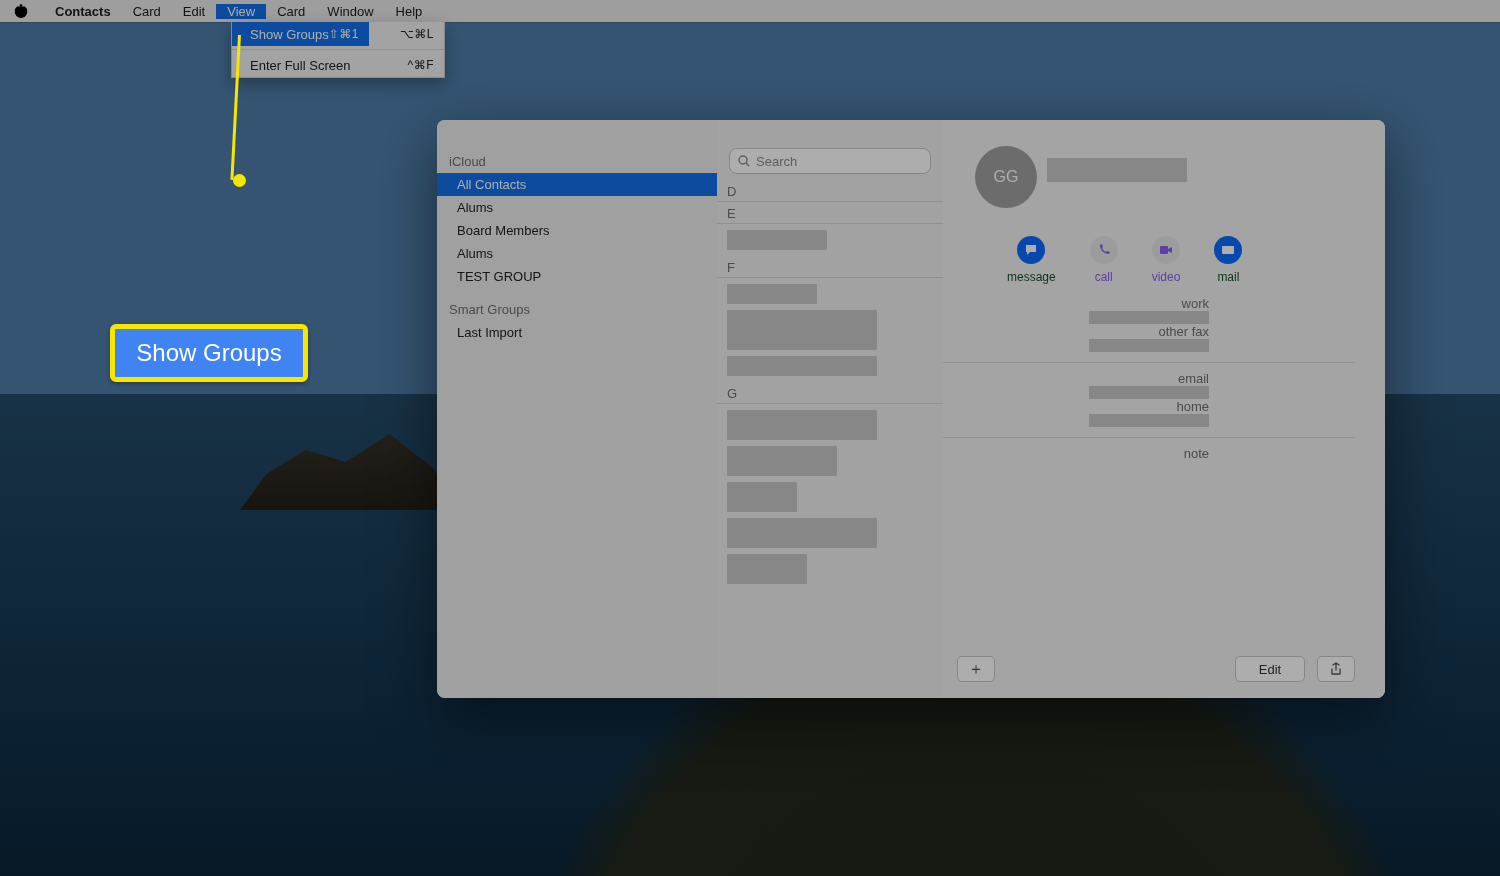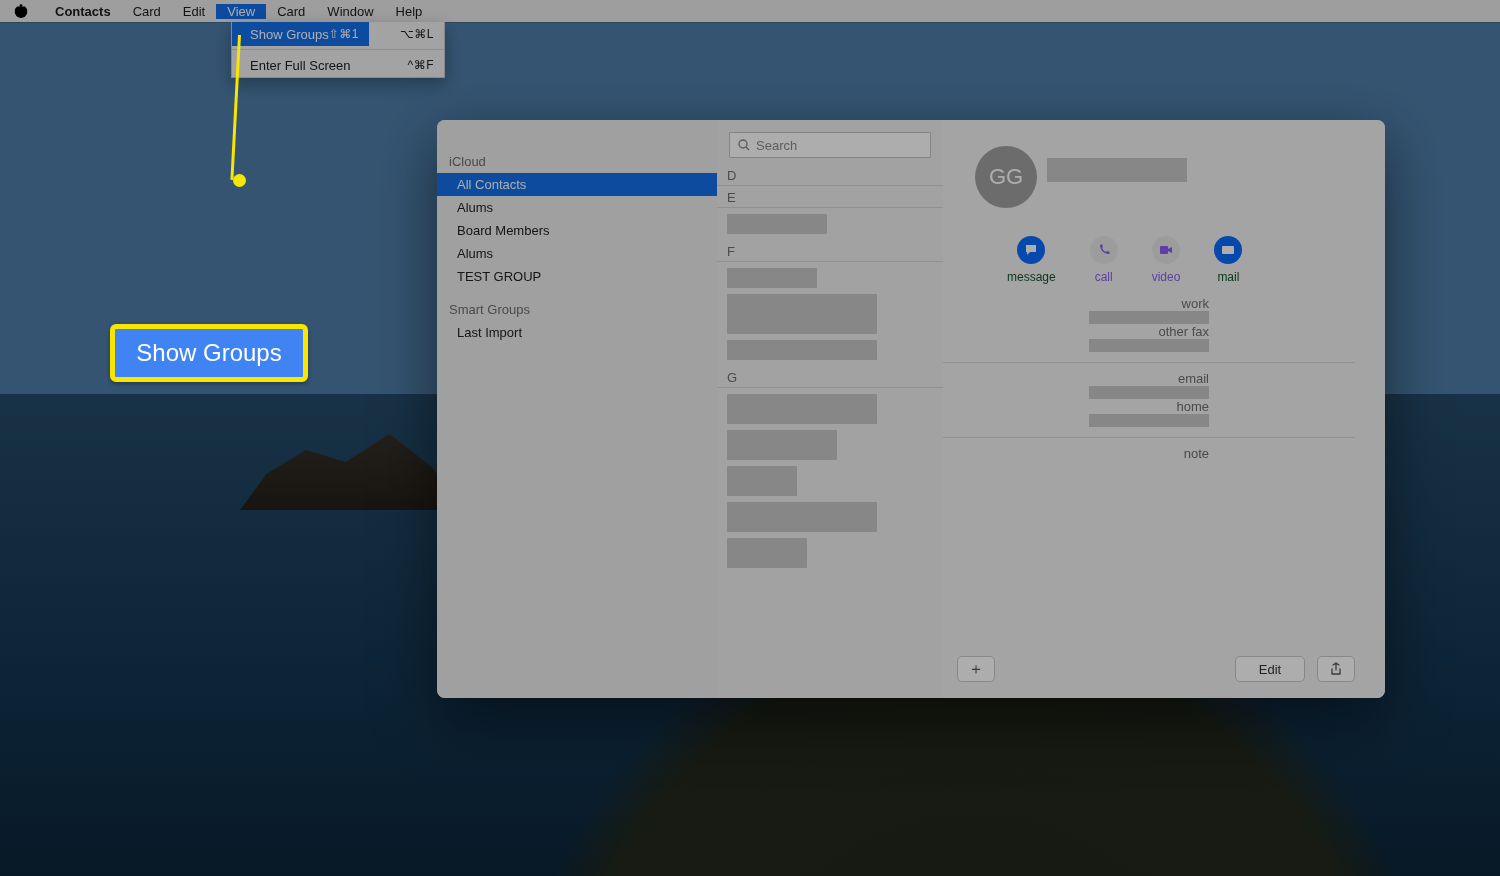--- a/index.html
+++ b/index.html
@@ -48,29 +48,29 @@
   .tlc{width:12px;height:12px;border-radius:50%;}
   .tlc.r{background:#ff5f57;} .tlc.y{background:#febc2e;} .tlc.g{background:#28c840;}
 
   .sidebar{position:absolute;left:0;top:0;bottom:0;width:280px;background:#ececec;border-right:7px solid #be185d;
     font-size:13px;padding-top:30px;}
   .sidebar .hdr{color:#6f6f6f;padding:4px 12px;}
   .sidebar .it{padding:4px 20px;color:#222;}
   .sidebar .it.sel{background:#146fea;color:#fff;}
 
   .listcol{position:absolute;left:280px;top:0;bottom:0;width:226px;background:#efefef;border-right:1px solid #d0d0d0;}
-  .search{margin:12px 12px 6px;display:flex;align-items:center;gap:6px;height:24px;border:1px solid #c5c5c5;border-radius:1px;
+  .search{margin:28px 12px 6px;display:flex;align-items:center;gap:6px;height:24px;border:1px solid #c5c5c5;border-radius:8px;
     background:#fff;padding:0 8px;color:#8a8a8a;font-size:13px;}
   .search svg{flex:none;}
   .sec{color:#6f6f6f;font-size:13px;padding:4px 10px 2px;border-bottom:1px solid #d5d5d5;}
   .blurblk{background:#c7c7c7;margin:6px 10px;border-radius:1px;}
 
   .detail{position:absolute;left:506px;top:0;right:0;bottom:0;background:#f2f2f2;}
   .avatar{position:absolute;left:32px;top:26px;width:62px;height:62px;border-radius:50%;background:#a0a0a0;color:#fff;
-    display:flex;align-items:center;justify-content:center;font-size:22px;font-weight:500;}
+    display:flex;align-items:center;justify-content:center;font-size:16px;font-weight:500;}
   .nameblur{position:absolute;left:104px;top:38px;width:140px;height:24px;background:#c7c7c7;}
   .actions{position:absolute;left:64px;top:116px;display:flex;gap:34px;}
   .act{display:flex;flex-direction:column;align-items:center;gap:6px;font-size:12px;color:#8b5cf6;}
   .act .circ{width:28px;height:28px;border-radius:50%;background:#e6e6e6;display:flex;align-items:center;justify-content:center;}
   .act.on{color:#14532d;}
   .act.on .circ{background:#0b6bff;color:#fff;}
   .fields{position:absolute;left:0;top:176px;right:30px;}
   .frow{display:flex;align-items:center;height:28px;flex-direction:column;}
   .frow .lab{width:128px;text-align:right;color:#6f6f6f;font-size:13px;padding-right:8px;}
   .frow .val{width:120px;height:20px;background:#c7c7c7;}

